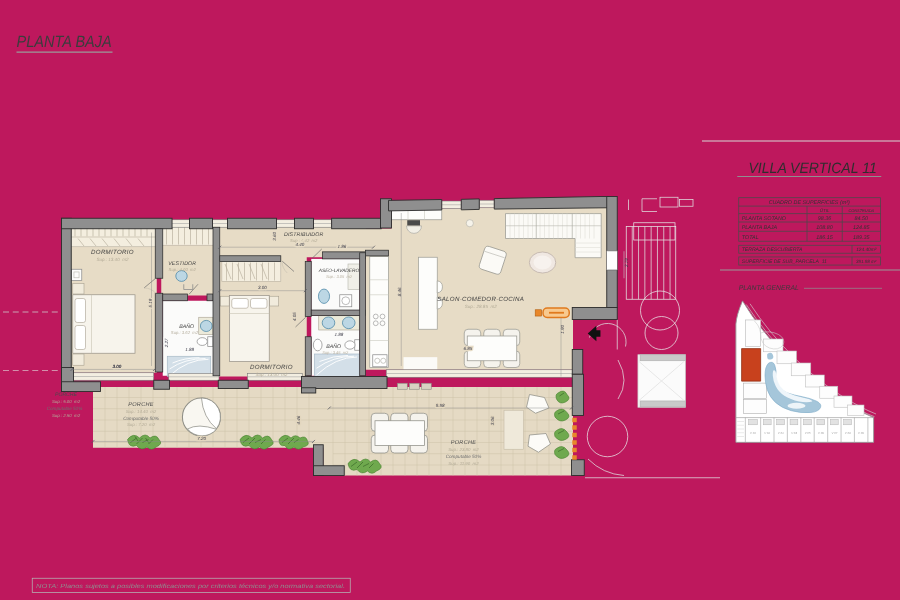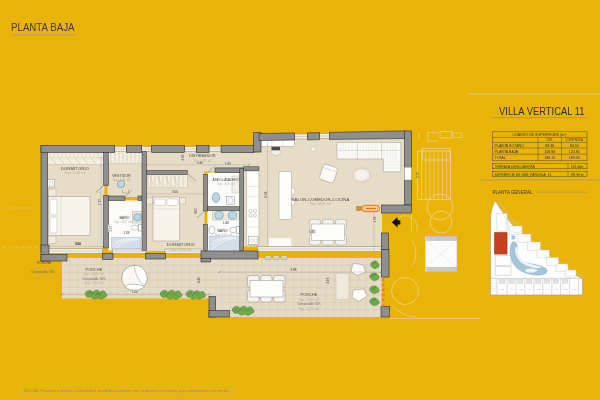--- a/index.html
+++ b/index.html
@@ -1,17 +1,17 @@
 <!DOCTYPE html>
 <html><head>
 <meta charset="utf-8">
 <style>
   html,body{margin:0;padding:0;background:#fff;}
-  #page{position:relative;width:600px;height:400px;background:#eab308;overflow:hidden;
-        font-family:"Liberation Sans", sans-serif;}
+  #page{position:relative;width:600px;height:400px;background:#be185d;overflow:hidden;
+        font-family:"Liberation Sans", sans-serif;font-style:italic;}
   svg{position:absolute;left:0;top:0;}
   text{font-family:"Liberation Sans", sans-serif;}
 </style>
 </head>
 <body>
 <div id="page">
 <svg width="600" height="400" viewBox="0 0 600 400">
 
 <text x="11" y="31" font-size="11" textLength="63.5" lengthAdjust="spacingAndGlyphs" fill="#3c3c3c">PLANTA BAJA</text>
 <line x1="11" y1="34.8" x2="75" y2="34.8" stroke="#9a9a9a" stroke-width="0.8"></line>

